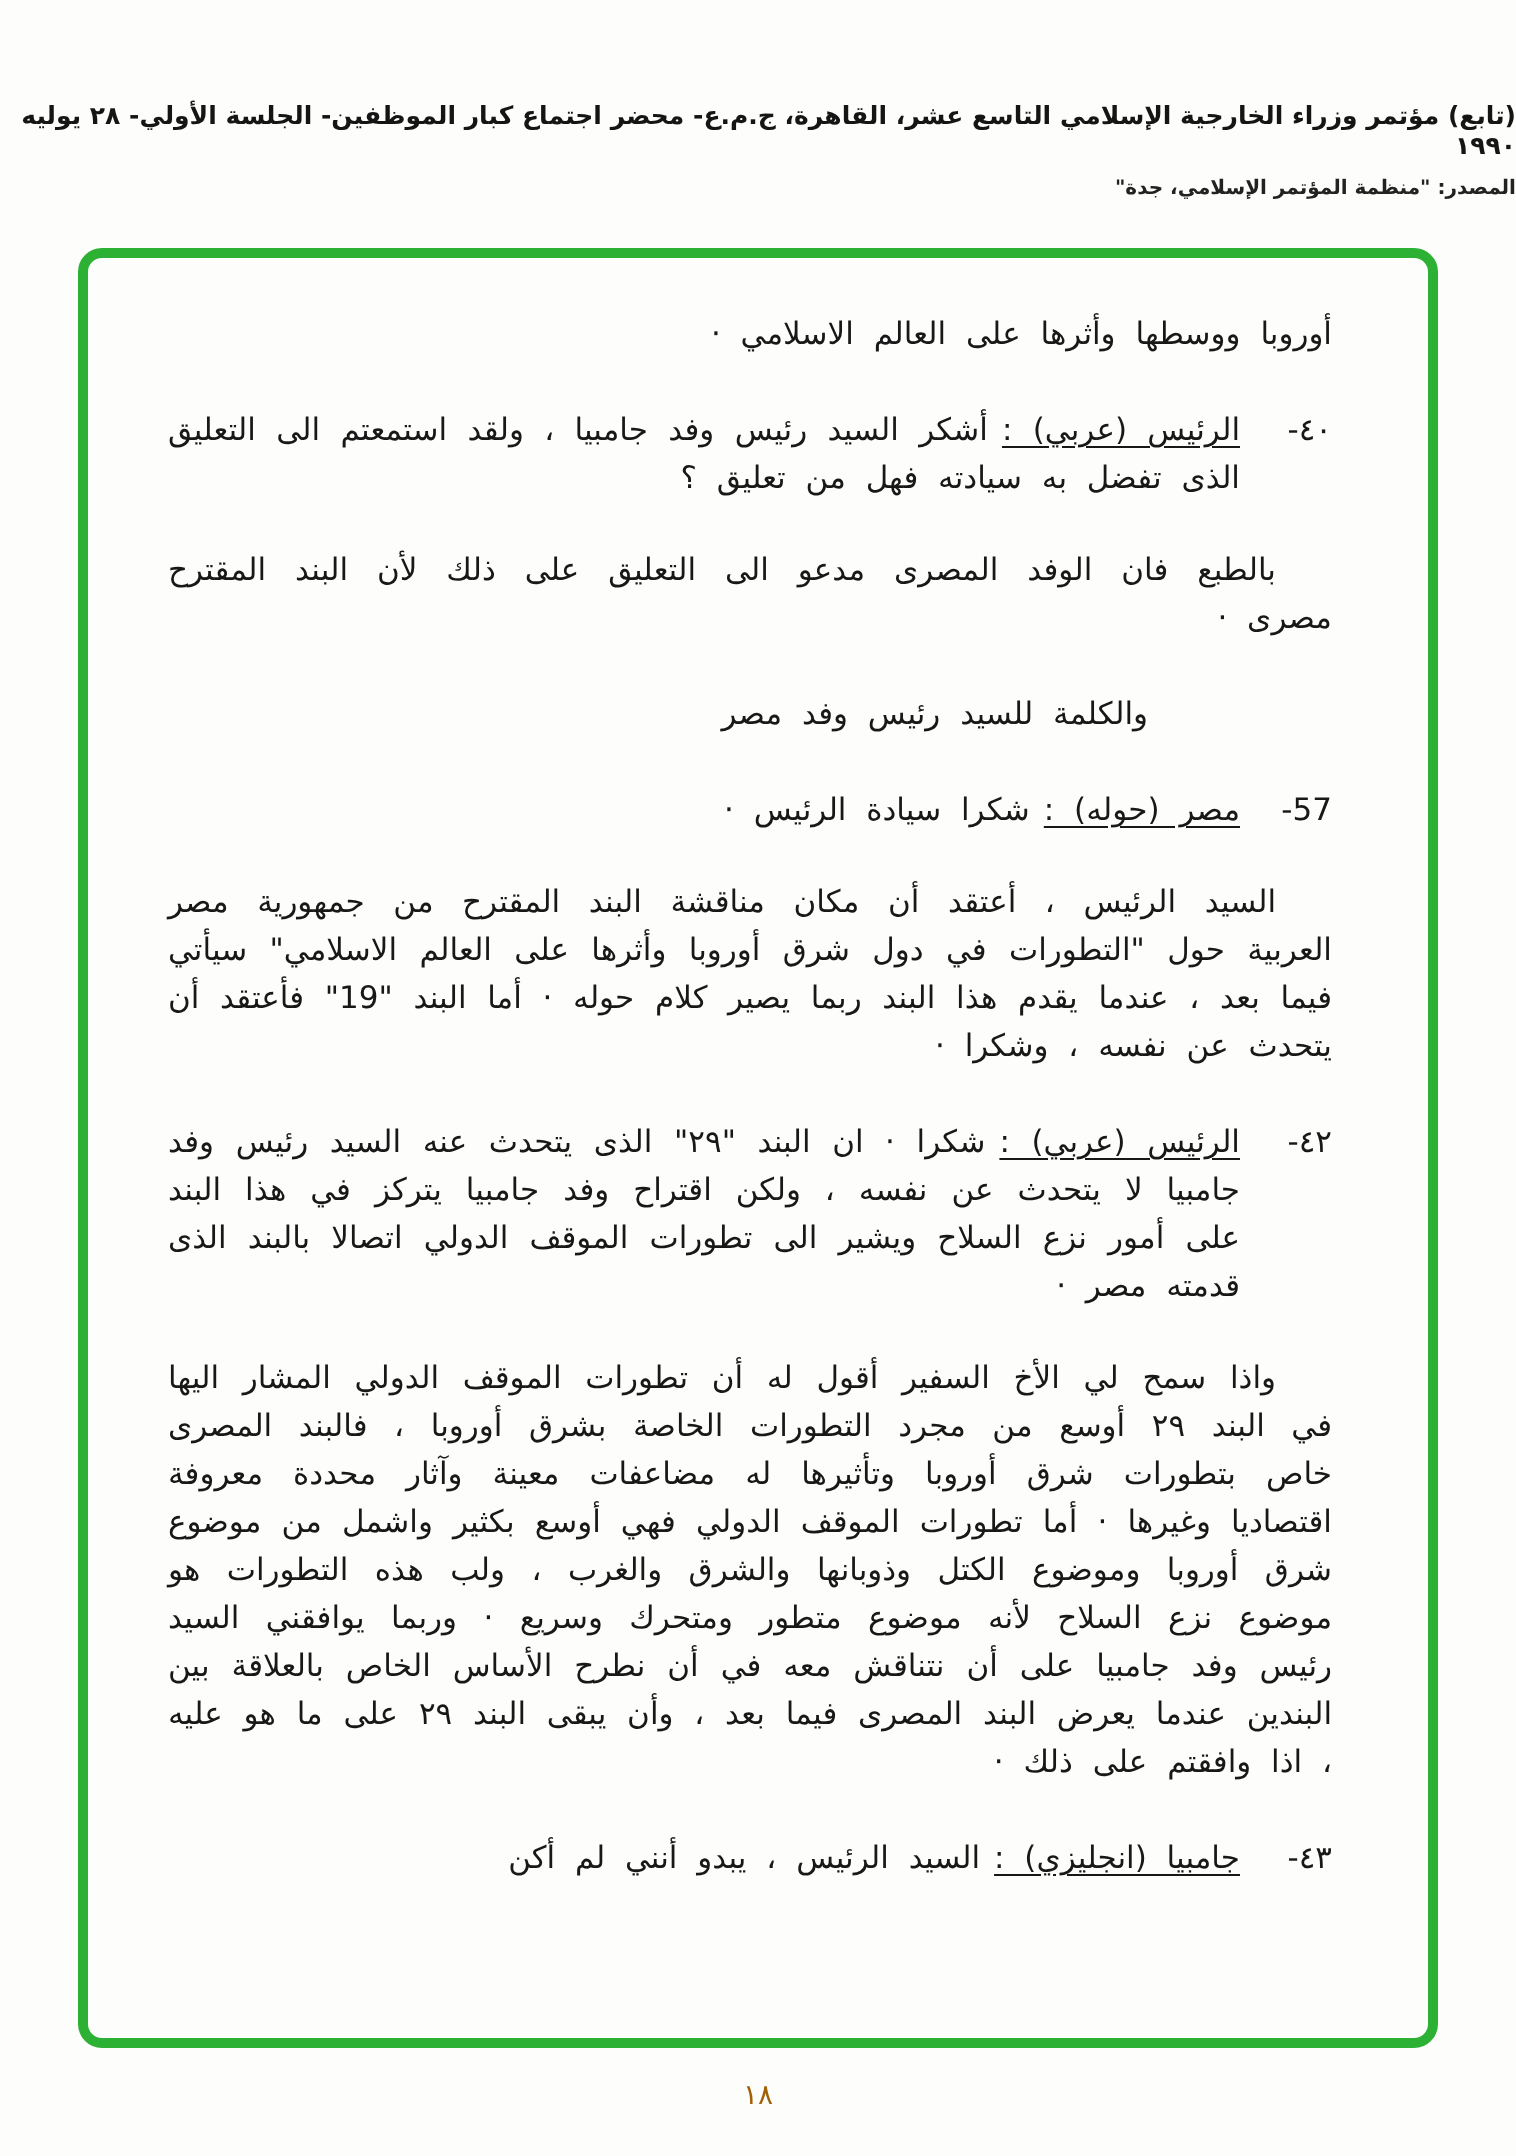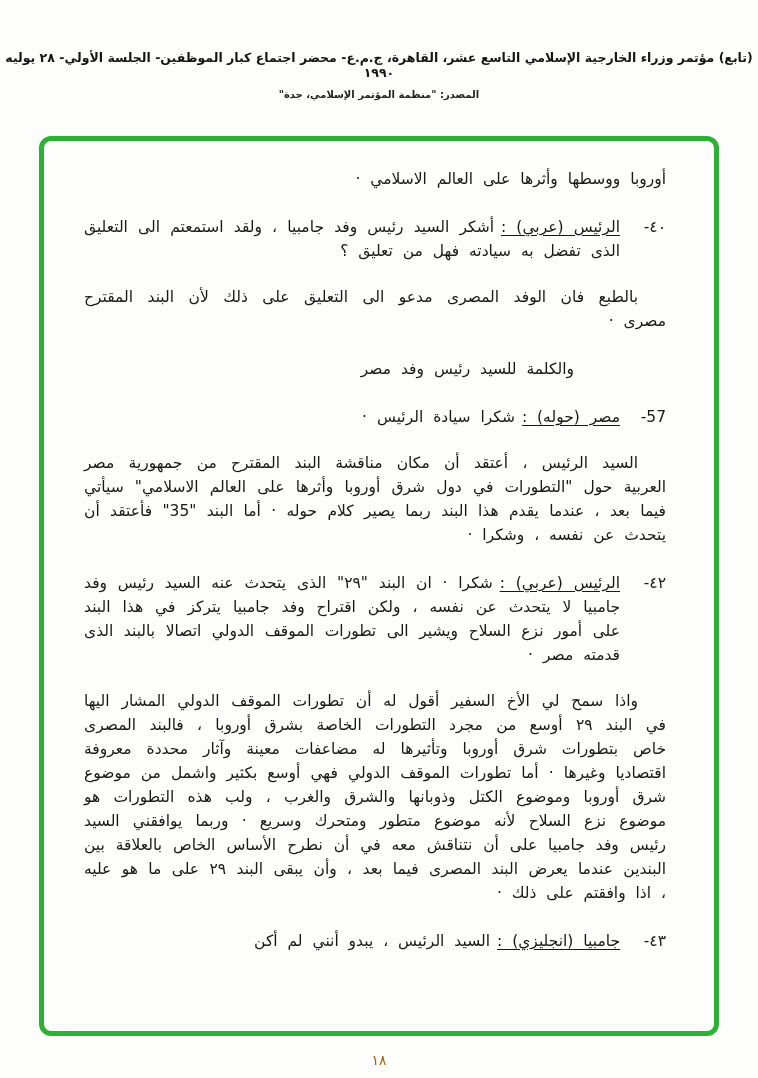--- a/index.html
+++ b/index.html
@@ -10,42 +10,42 @@
     background: #fdfdfb;
     overflow: hidden;
     font-family: "DejaVu Sans", sans-serif;
     color: #1c1c1c;
   }
   .page { width: 758px; height: 1078px; position: relative; }
 
   
   .header {
     direction: rtl;
-    text-align: center;
+    text-align: right;
     padding-top: 50px;
   }
   .header-line1 {
     font-size: 12.5px;
     font-weight: bold;
     letter-spacing: 0;
     color: #151515;
   }
   .header-line2 {
     font-size: 10px;
     font-weight: bold;
     margin-top: 9px;
     color: #222;
   }
 
   
   .frame {
     box-sizing: border-box;
     width: 680px;
     height: 900px;
-    margin: 36px auto 0 auto;
+    margin: 24px auto 0 auto;
     border: 5px solid #2db135;
     border-radius: 12px;
     padding: 24px 48px 20px 40px;
     direction: rtl;
     overflow: hidden;
   }
 
   .block {
     margin: 0;
     font-size: 15.5px;
@@ -116,21 +116,21 @@
 
     <p class="block plain">بالطبع فان الوفد المصرى مدعو الى التعليق على ذلك لأن البند المقترح مصرى ·</p>
 
     <p class="block center-line">والكلمة للسيد رئيس وفد مصر</p>
 
     <div class="block numbered">
       <span class="num">57-</span>
       <p class="ncontent"><span class="speaker">مصر (حوله) :</span><span>شكرا سيادة الرئيس ·</span></p>
     </div>
 
-    <p class="block plain">السيد الرئيس ، أعتقد أن مكان مناقشة البند المقترح من جمهورية مصر العربية حول "التطورات في دول شرق أوروبا وأثرها على العالم الاسلامي" سيأتي فيما بعد ، عندما يقدم هذا البند ربما يصير كلام حوله · أما البند "35" فأعتقد أن يتحدث عن نفسه ، وشكرا ·</p>
+    <p class="block plain">السيد الرئيس ، أعتقد أن مكان مناقشة البند المقترح من جمهورية مصر العربية حول "التطورات في دول شرق أوروبا وأثرها على العالم الاسلامي" سيأتي فيما بعد ، عندما يقدم هذا البند ربما يصير كلام حوله · أما البند "19" فأعتقد أن يتحدث عن نفسه ، وشكرا ·</p>
 
     <div class="block numbered">
       <span class="num">٤٢-</span>
       <p class="ncontent"><span class="speaker">الرئيس (عربي) :</span><span>شكرا · ان البند "٢٩" الذى يتحدث عنه السيد رئيس وفد جامبيا لا يتحدث عن نفسه ، ولكن اقتراح وفد جامبيا يتركز في هذا البند على أمور نزع السلاح ويشير الى تطورات الموقف الدولي اتصالا بالبند الذى قدمته مصر ·</span></p>
     </div>
 
     <p class="block plain">واذا سمح لي الأخ السفير أقول له أن تطورات الموقف الدولي المشار اليها في البند ٢٩ أوسع من مجرد التطورات الخاصة بشرق أوروبا ، فالبند المصرى خاص بتطورات شرق أوروبا وتأثيرها له مضاعفات معينة وآثار محددة معروفة اقتصاديا وغيرها · أما تطورات الموقف الدولي فهي أوسع بكثير واشمل من موضوع شرق أوروبا وموضوع الكتل وذوبانها والشرق والغرب ، ولب هذه التطورات هو موضوع نزع السلاح لأنه موضوع متطور ومتحرك وسريع · وربما يوافقني السيد رئيس وفد جامبيا على أن نتناقش معه في أن نطرح الأساس الخاص بالعلاقة بين البندين عندما يعرض البند المصرى فيما بعد ، وأن يبقى البند ٢٩ على ما هو عليه ، اذا وافقتم على ذلك ·</p>
 
 
     <div class="block numbered">

